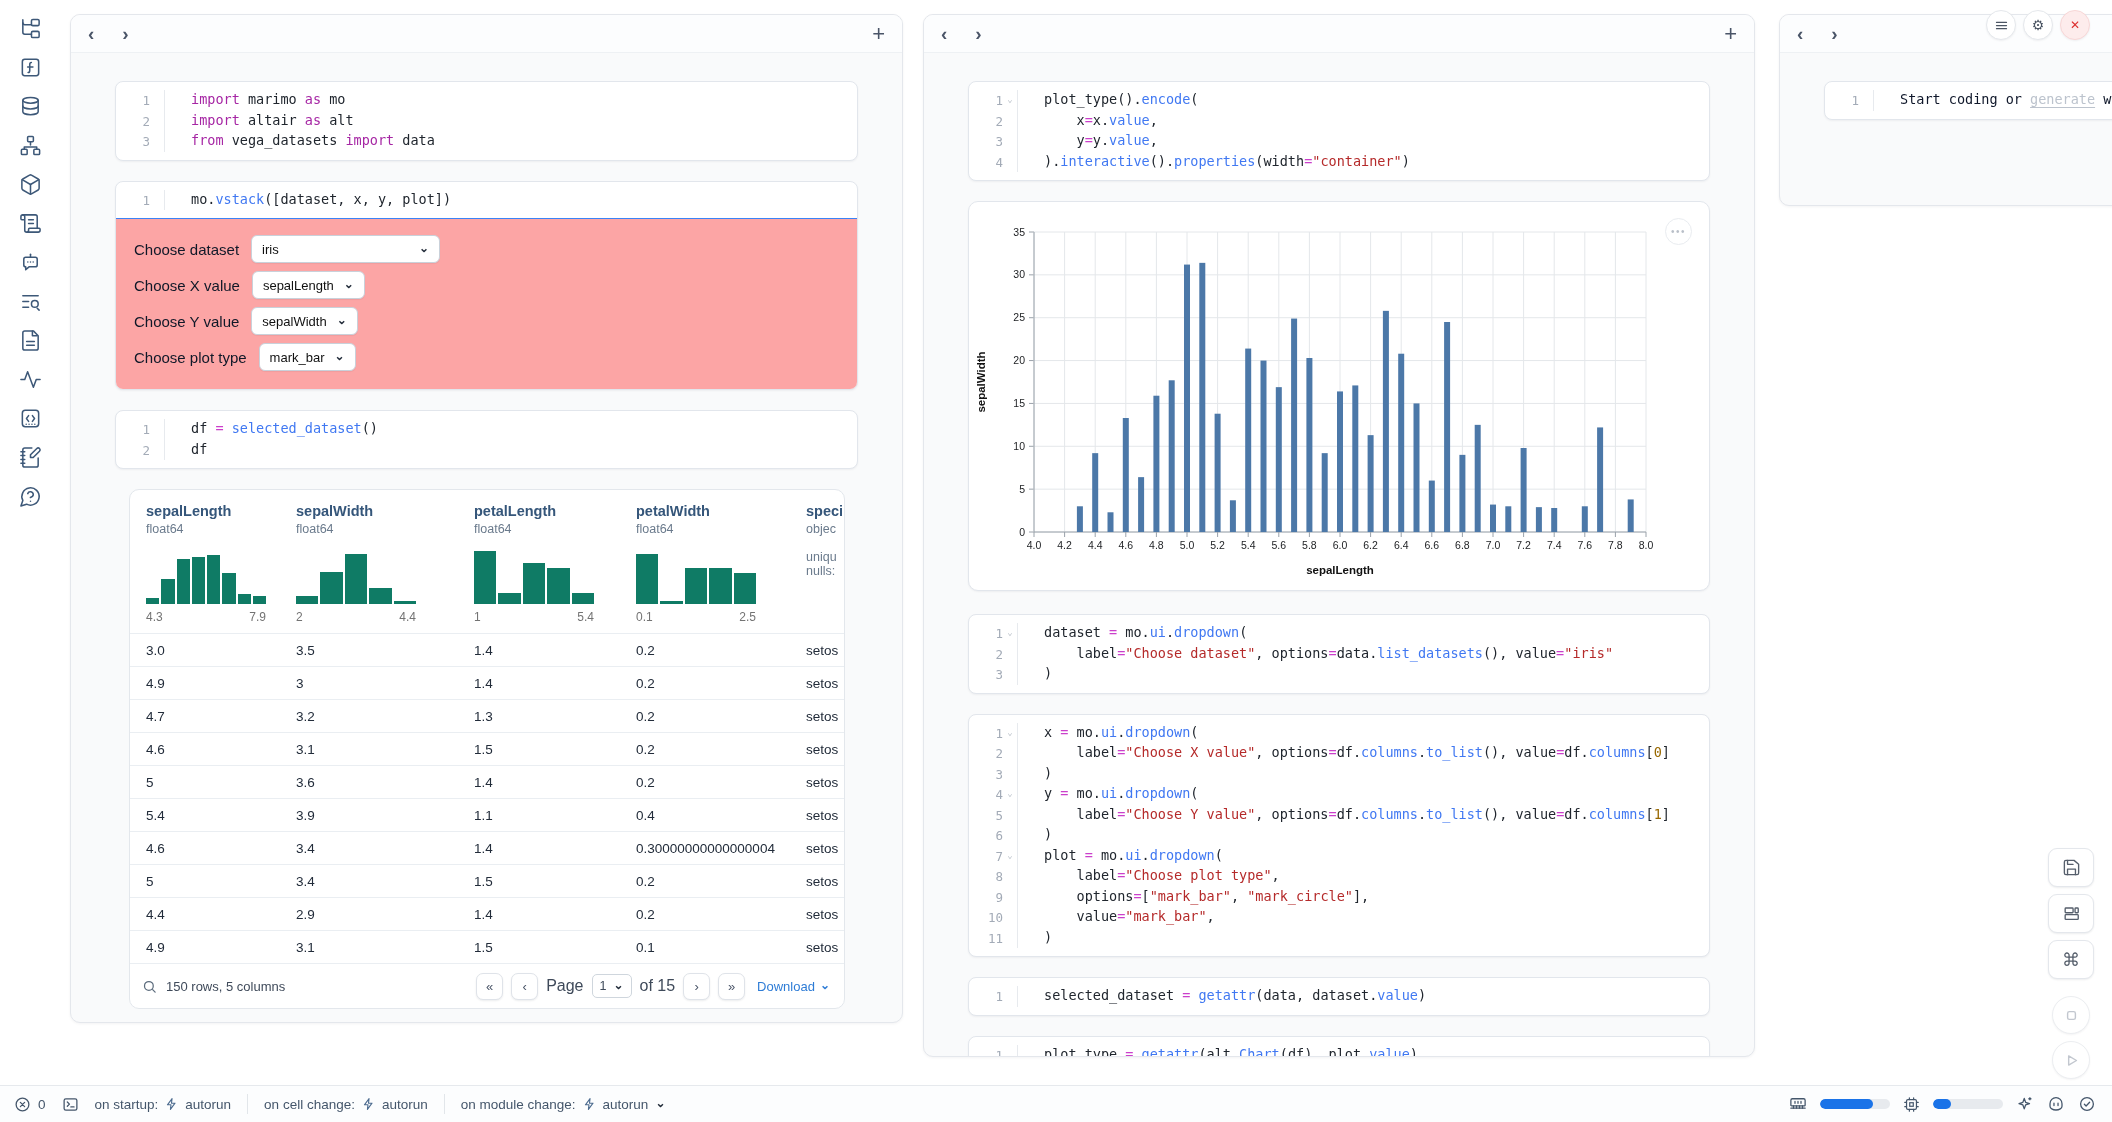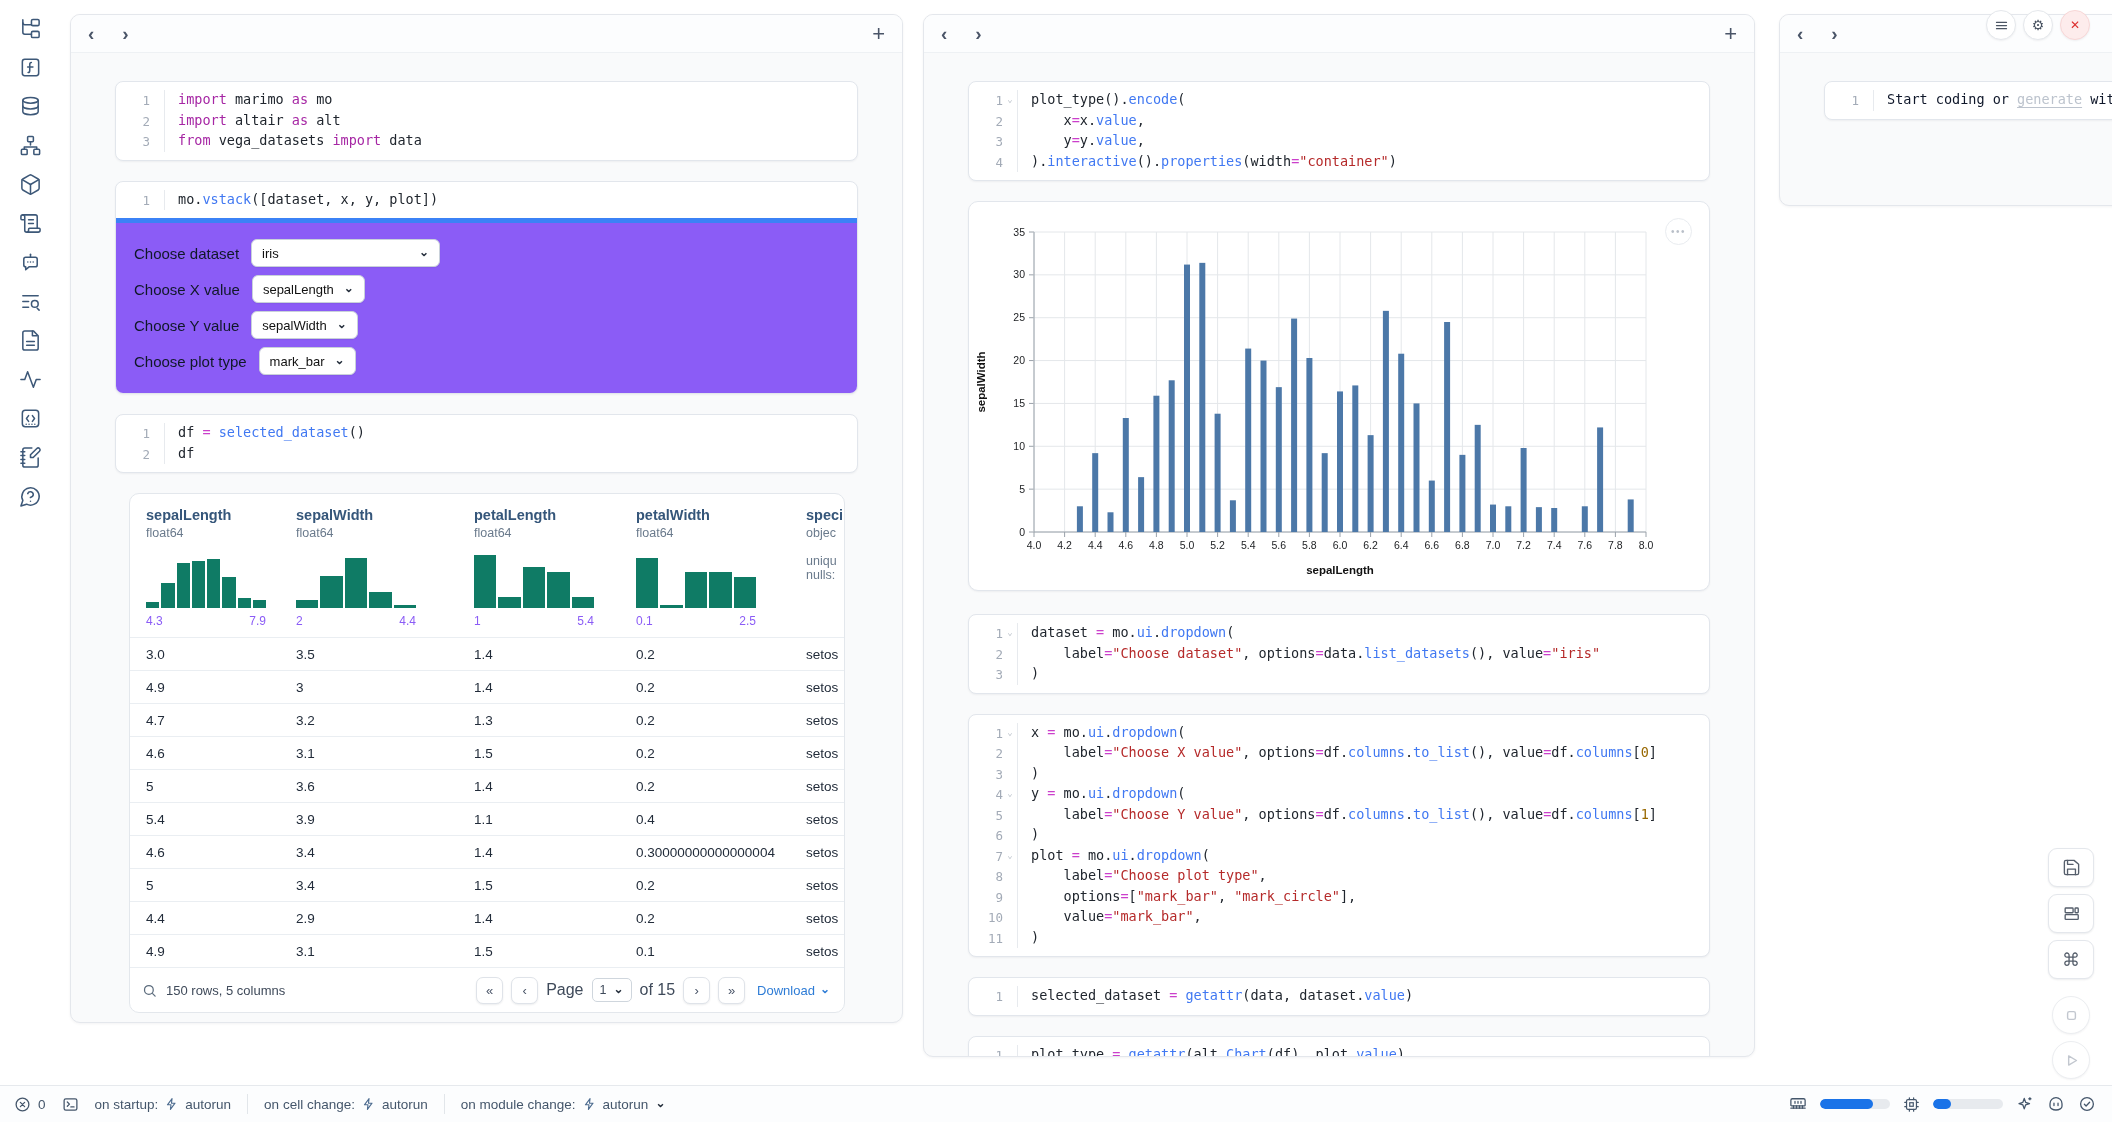--- a/index.html
+++ b/index.html
@@ -21,43 +21,43 @@
   .toolbar-spacer { flex:1; }
   .add-btn { background:none; border:none; font-size:22px; color:#4a5568; cursor:pointer; line-height:1; padding:0; }
   .panel-body { padding:28px 44px 0 44px; }
 
   
   .cell { background:#fff; border:1px solid #e2e6ec; border-radius:8px; box-shadow:0 1px 2px rgba(16,24,40,.05); margin-bottom:20px; overflow:hidden; }
   .codeblock { padding:8px 0; font-family:"DejaVu Sans Mono",monospace; font-size:13.5px; line-height:19.5px; }
   .code-line { display:flex; }
   .ln { width:34px; flex:none; text-align:right; color:#a3abb7; font-size:12.5px; padding-top:1px; }
   .fold { width:14px; flex:none; text-align:center; color:#b6bdc6; font-size:9px; }
-  .code-text { flex:1; border-left:1px solid #e7eaee; padding-left:13px; white-space:pre; color:#20262e; }
+  .code-text { flex:1; border-left:1px solid #e7eaee; padding-left:26px; white-space:pre; color:#20262e; }
   .tk-k { color:#a626a4; } .tk-f { color:#4078f2; } .tk-s { color:#b52a2a; }
   .tk-o { color:#cb3fcb; } .tk-n { color:#986801; } .tk-p { color:#20262e; }
   .tk-g { color:#0f172a; } .tk-gu { color:#bcc3cd; text-decoration:underline; text-underline-offset:3px;margin-top:28px; }
 
   
-  .cell-output { border-top:5px solid #3b82f6; padding:12px 18px 14px 18px; background:#8b5cf6; }
+  .cell-output { border-top:1px solid #3b82f6; padding:12px 18px 14px 18px; background:#fca5a5; }
   .ctl-row { display:flex; align-items:center; height:36px; gap:12px; }
   .ctl-label { font-size:15px; color:#101828; }
   .ctl-select { display:inline-flex; align-items:center; justify-content:space-between; gap:10px; height:28px; padding:0 10px;
     border:1px solid #c9d1da; border-radius:6px; background:#fff; font-size:13px; color:#111; box-shadow:0 1px 1px rgba(16,24,40,.05); cursor:pointer; }
   .ctl-select.wide { width:189px; }
   .chev { font-weight:700; color:#1f2937; font-size:12px; transform:translateY(-1px); }
 
   
   .table-card { margin:0 13px 0 14px; background:#fff; border:1px solid #e3e7ec; border-radius:10px; overflow:hidden; }
   .t-grid { display:grid; grid-template-columns:150px 178px 162px 170px 1fr; padding-left:16px; }
   .t-hcol { padding-top:13px; overflow:hidden; white-space:nowrap; }
   .col-name { font-size:14.5px; font-weight:700; color:#35567a; }
   .col-type { font-size:12.5px; color:#6a7a8c; margin-top:3px; }
   .hist { height:58px; width:120px; display:flex; align-items:flex-end; gap:2px; margin-top:10px; }
   .hist i { flex:1; background:#0f7b65; display:block; }
-  .minmax { width:120px; display:flex; justify-content:space-between; font-size:12px; color:#8b5cf6; margin-top:6px; padding-bottom:9px; }
+  .minmax { width:120px; display:flex; justify-content:space-between; font-size:12px; color:#737373; margin-top:6px; padding-bottom:9px; }
   .meta { font-size:12.5px; color:#6a7a8c; }
   .meta.first { margin-top:14px; }
   .t-row { display:grid; grid-template-columns:150px 178px 162px 170px 1fr; padding-left:16px; height:33px; align-items:center;
     border-top:1px solid #eaeef2; font-size:13.5px; color:#222c3a; cursor:default; }
   .t-row .c5, .t-hcol.c5 { white-space:nowrap; overflow:hidden; }
   .t-footer { height:45px; display:flex; align-items:center; padding:0 14px 0 12px; border-top:1px solid #eaeef2; gap:9px; font-size:13px; color:#3f4a5a; }
   .search-ic { color:#5b6b7c; display:flex; }
   .pg-group { margin-left:auto; display:flex; align-items:center; gap:8px; }
   .pg-btn { width:27px; height:27px; border:1px solid #dfe3e9; border-radius:7px; background:#fff; box-shadow:0 1px 2px rgba(16,24,40,.08);
     display:flex; align-items:center; justify-content:center; color:#4a5568; font-size:13px; cursor:pointer; }

